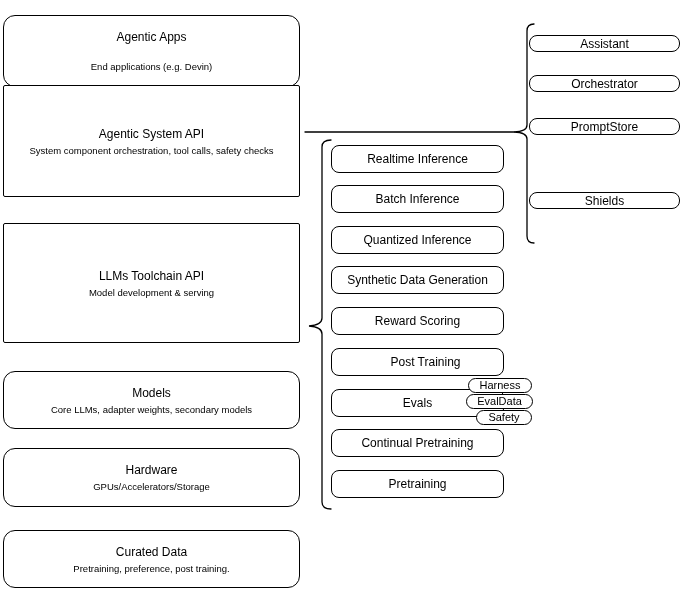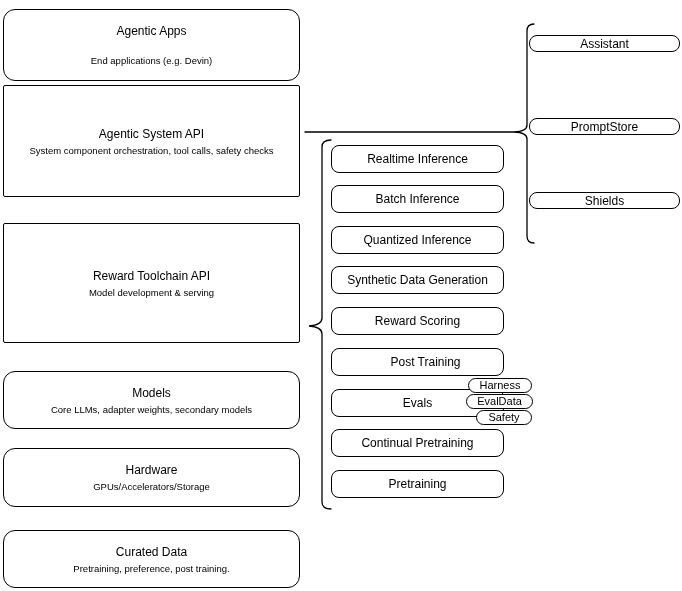--- a/index.html
+++ b/index.html
@@ -80,32 +80,32 @@
 <body>
 
 <div class="canvas">
 
   <svg class="overlay" viewBox="0 0 682 591" fill="none" stroke="#000000" stroke-width="1.3" stroke-linecap="round">
     <path d="M305 132 L514 132"></path>
     <path d="M534 24 Q527 24 527 31 L527 125 Q527 131.5 514 132 Q527 132.5 527 139 L527 236 Q527 243 534 243"></path>
     <path d="M331 140 Q322 140 322 147 L322 318 Q322 325 309 326 Q322 327 322 334 L322 502 Q322 509 331 509"></path>
   </svg>
 
-  <div class="node lbox" style="top:9px;height:72px;gap:17px;">
+  <div class="node lbox" style="top:15px;height:72px;gap:17px;">
     <div class="ltitle">Agentic Apps</div>
     <div class="lsub">End applications (e.g. Devin)</div>
   </div>
 
   <div class="node lbox big" style="top:85px;height:112px;">
     <div class="ltitle">Agentic System API</div>
     <div class="lsub">System component orchestration, tool calls, safety checks</div>
   </div>
 
   <div class="node lbox big" style="top:223px;height:120px;">
-    <div class="ltitle">Reward Toolchain API</div>
+    <div class="ltitle">LLMs Toolchain API</div>
     <div class="lsub">Model development &amp; serving</div>
   </div>
 
   <div class="node lbox" style="top:371px;height:58px;">
     <div class="ltitle">Models</div>
     <div class="lsub">Core LLMs, adapter weights, secondary models</div>
   </div>
 
   <div class="node lbox" style="top:448px;height:59px;">
     <div class="ltitle">Hardware</div>
@@ -125,16 +125,17 @@
   <div class="node mbox" style="top:348px;padding-left:16px;">Post Training</div>
   <div class="node mbox" style="top:389px;">Evals</div>
   <div class="node mbox" style="top:429px;">Continual Pretraining</div>
   <div class="node mbox" style="top:470px;">Pretraining</div>
 
   <div class="node tag" style="left:468px;top:378px;width:64px;height:15px;">Harness</div>
   <div class="node tag" style="left:466px;top:394px;width:67px;height:15px;">EvalData</div>
   <div class="node tag" style="left:476px;top:410px;width:56px;height:15px;">Safety</div>
 
   <div class="node rbox" style="top:35px;">Assistant</div>
+  <div class="node rbox" style="top:75px;">Orchestrator</div>
   <div class="node rbox" style="top:118px;">PromptStore</div>
   <div class="node rbox" style="top:192px;">Shields</div>
 
 </div>
 
 </body></html>

